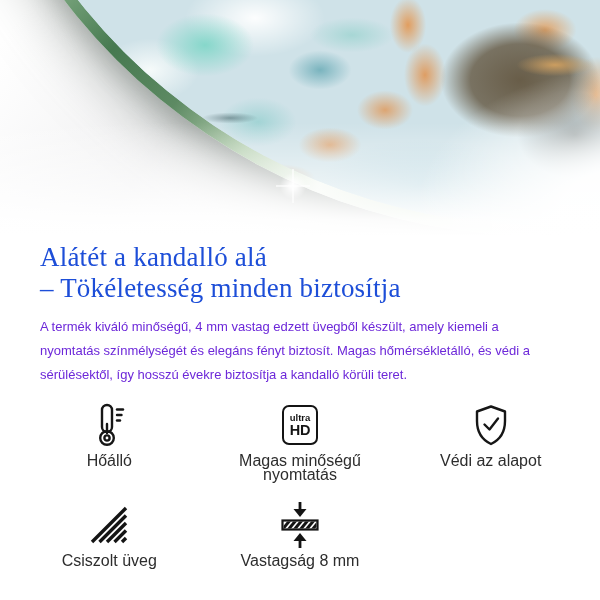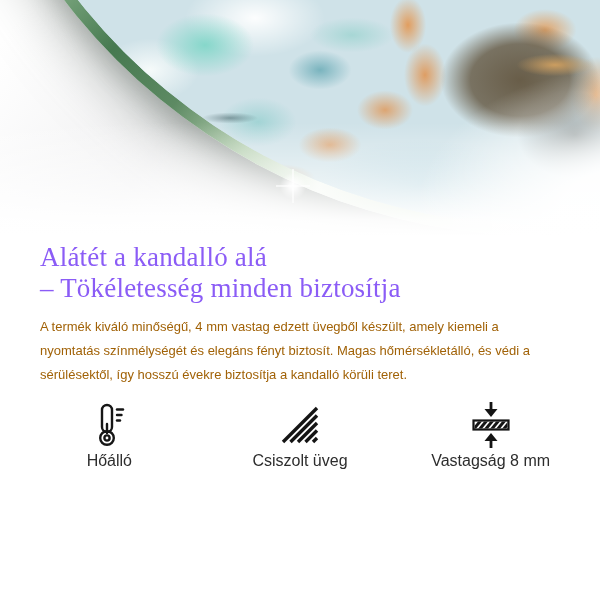--- a/index.html
+++ b/index.html
@@ -65,24 +65,24 @@
     background:
       radial-gradient(ellipse 300px 210px at 625px 215px, rgba(255,255,255,0.95) 22%, rgba(255,255,255,0) 70%),
       linear-gradient(to bottom, rgba(255,255,255,0) 52%, rgba(255,255,255,0.55) 76%, rgba(255,255,255,0.95) 93%, #ffffff 100%);
   }
 
   
   .content { position:absolute; left:40px; top:234px; width:522px; }
   h1.title {
     font-family:"Liberation Serif", serif;
     font-weight:400; font-size:27px; line-height:31px;
-    color:#8b5cf6; margin-top:8px; letter-spacing:0.2px;
+    color:#1d4ed8; margin-top:8px; letter-spacing:0.2px;
   }
   p.desc {
-    margin-top:11px; font-size:13px; line-height:24px; color:#a16207;
+    margin-top:11px; font-size:13px; line-height:24px; color:#6d28d9;
   }
 
   
   .features {
     position:absolute; left:14px; top:402px; width:572px;
     display:grid; grid-template-columns:repeat(3, 1fr); row-gap:20px;
   }
   .feature { display:flex; flex-direction:column; align-items:center; }
   .icon-box { height:46px; display:flex; align-items:center; justify-content:center; }
   .feature-label { margin-top:6px; font-size:16px; line-height:14px; color:#2d2d2d; text-align:center; }
@@ -128,21 +128,41 @@
             <line x1="14" y1="21" x2="14" y2="30"></line>
             <line x1="24" y1="6.5" x2="30" y2="6.5"></line>
             <line x1="24" y1="12" x2="28.5" y2="12"></line>
             <line x1="24" y1="17.5" x2="27" y2="17.5"></line>
           </g>
         </svg>
       </div>
       <div class="feature-label">Hőálló</div>
     </div>
 
-
+    <div class="feature">
+      <div class="icon-box">
+        <div class="uhd">
+          <span class="t1">ultra</span>
+          <span class="t2">HD</span>
+        </div>
+      </div>
+      <div class="feature-label">Magas minőségű nyomtatás</div>
+    </div>
+
+    <div class="feature">
+      <div class="icon-box">
+        <svg class="fi" width="38" height="43" viewBox="0 0 38 43">
+          <g fill="none" stroke="#161616" stroke-width="2.4" stroke-linecap="round" stroke-linejoin="round">
+            <path d="M19 2.5 L33 7.5 V17 C33 28.5 27.5 36 19 40 C10.5 36 5 28.5 5 17 V7.5 Z"></path>
+            <path d="M12.5 20.5 L17.5 25.5 L26 14.5"></path>
+          </g>
+        </svg>
+      </div>
+      <div class="feature-label">Védi az alapot</div>
+    </div>
 
 
     <div class="feature">
       <div class="icon-box">
         <svg class="fi" width="40" height="40" viewBox="0 0 40 40">
           <g stroke="#141414" stroke-width="3.4" fill="none">
             <line x1="3" y1="37" x2="37" y2="3"></line>
             <line x1="10.5" y1="37" x2="37" y2="10.5"></line>
             <line x1="18" y1="37" x2="37" y2="18"></line>
             <line x1="25.5" y1="37" x2="37" y2="25.5"></line>

